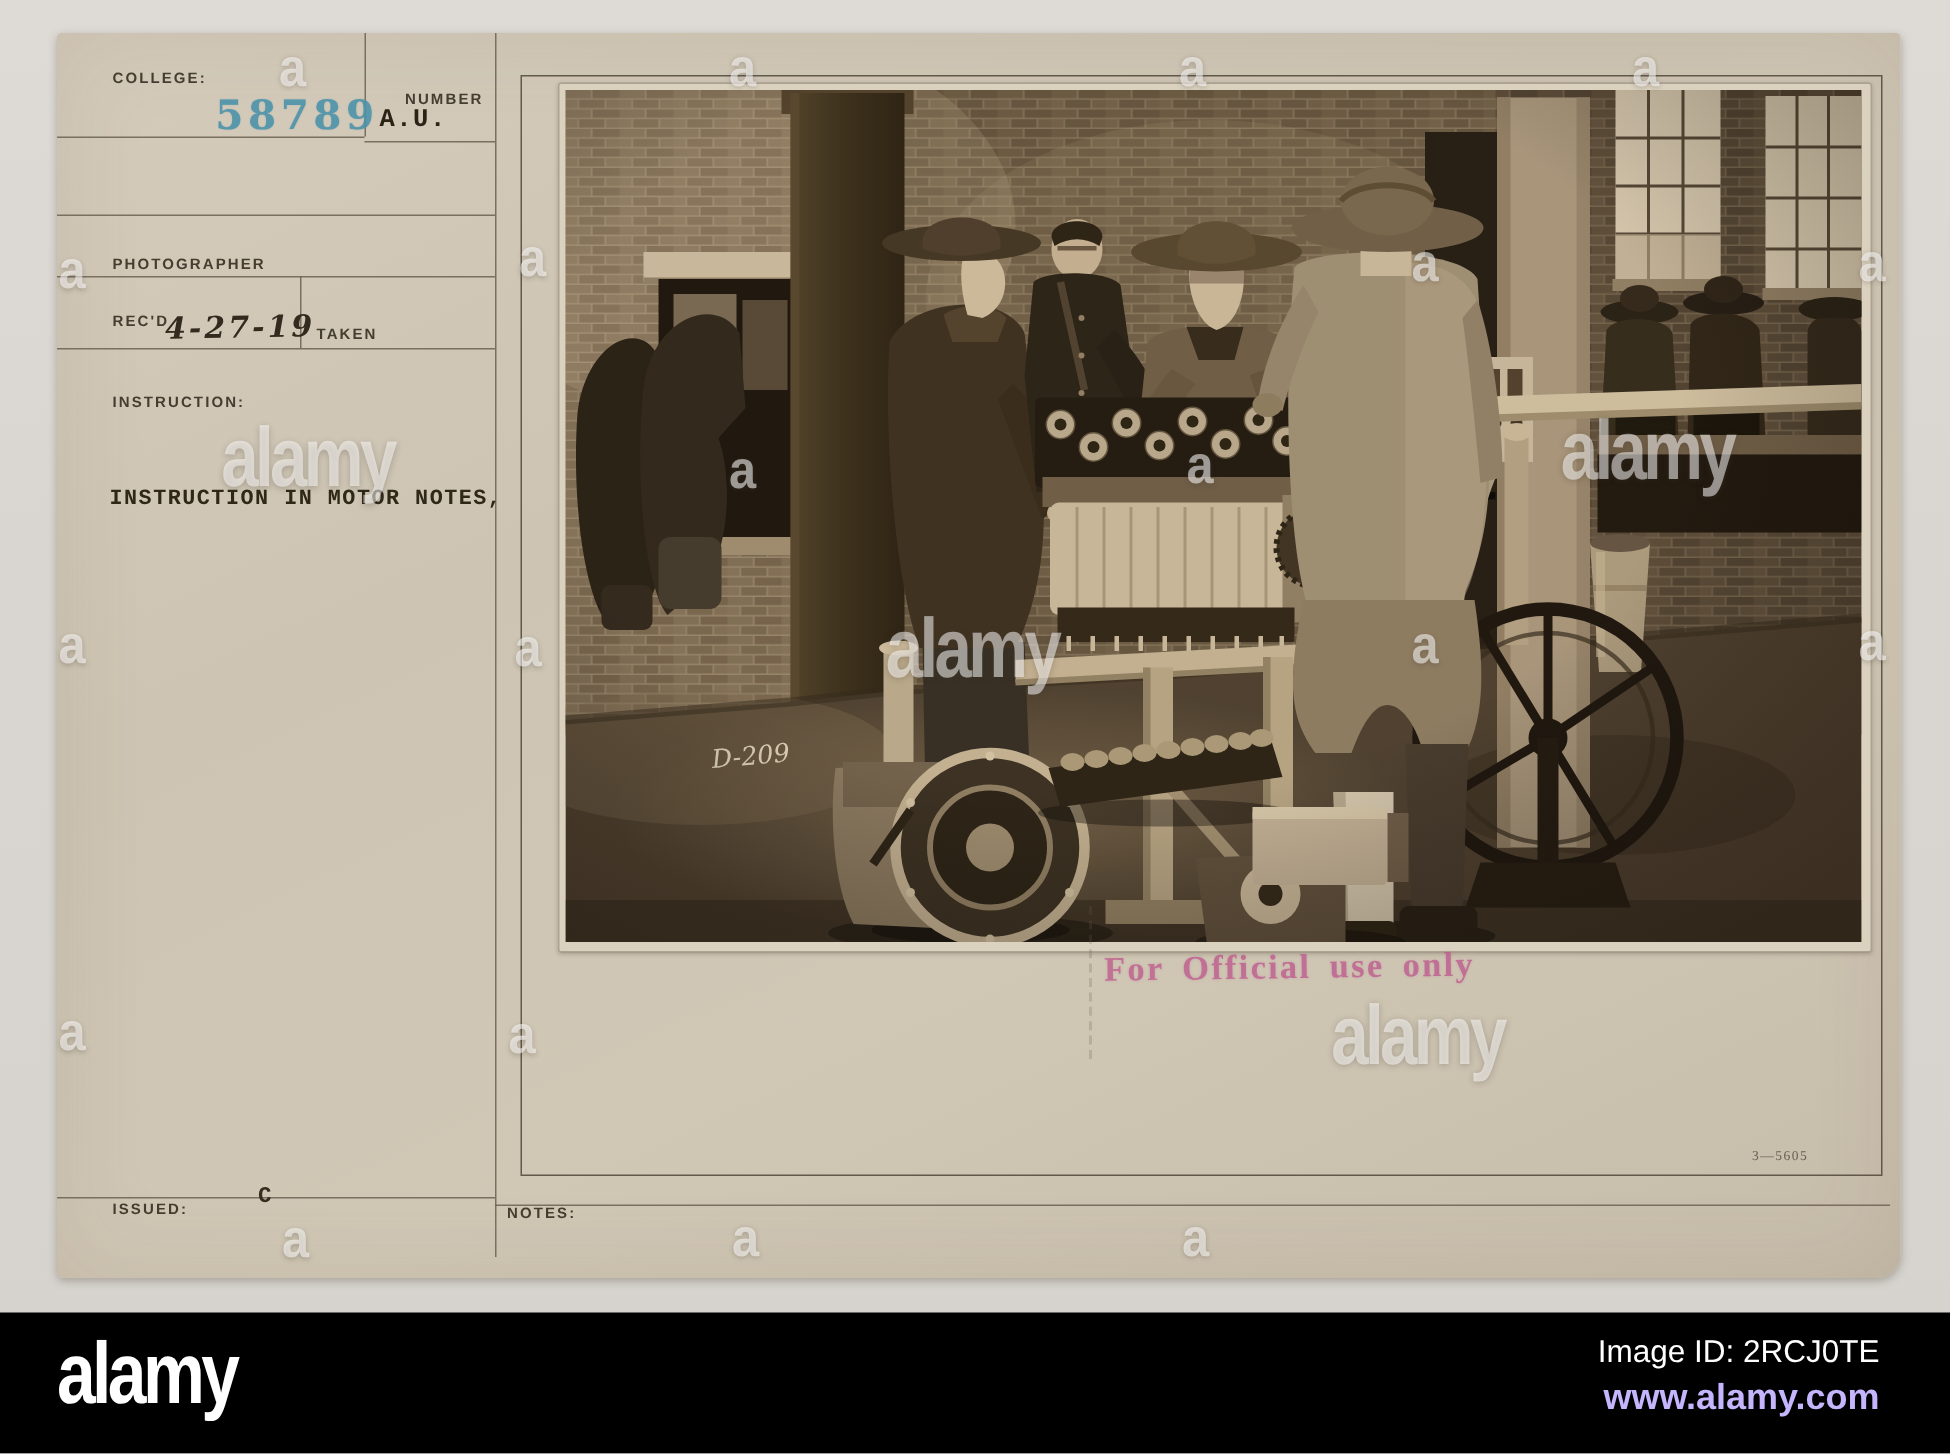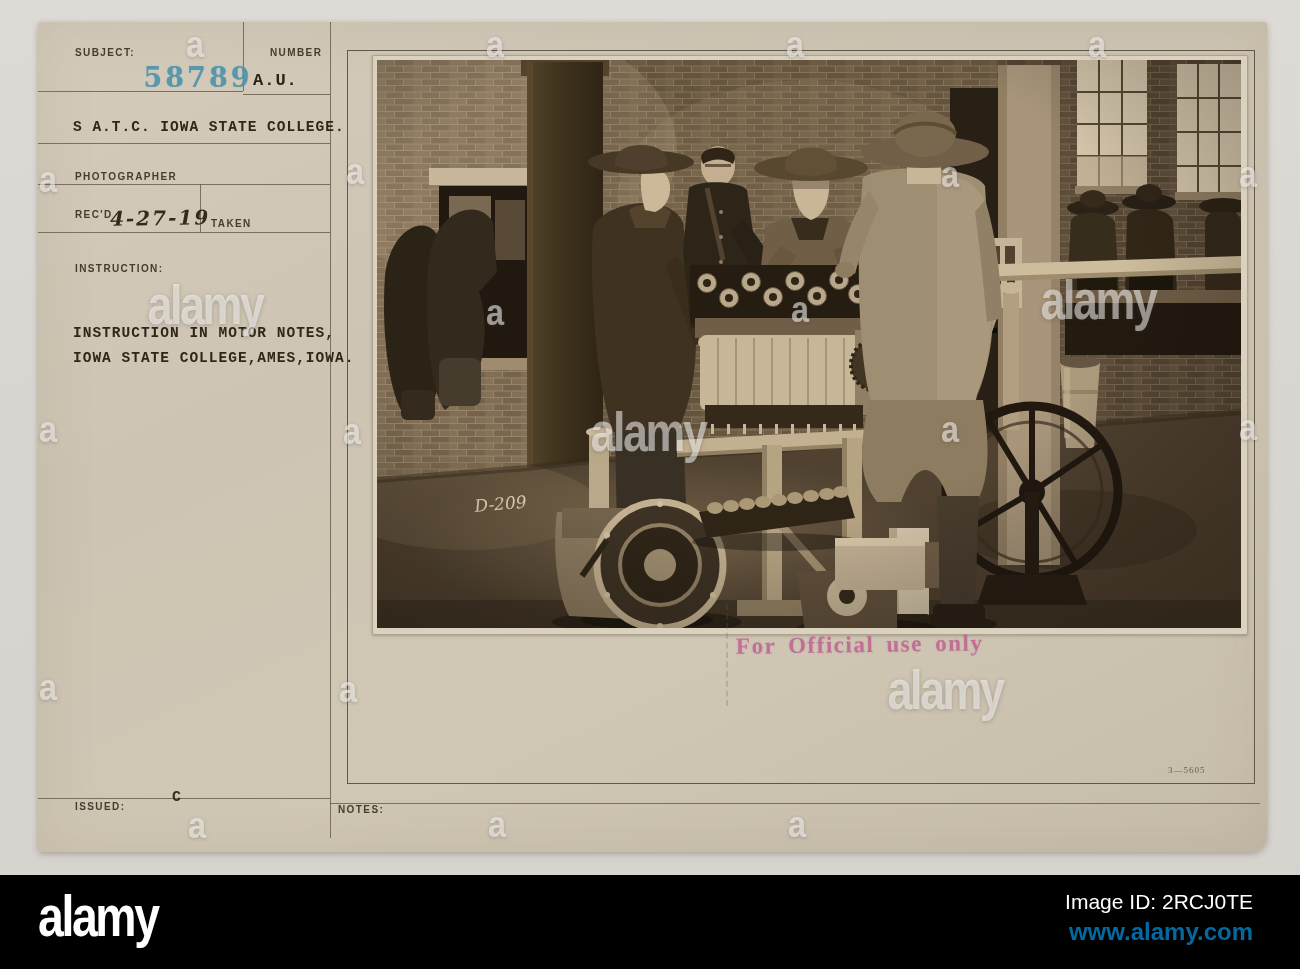--- a/index.html
+++ b/index.html
@@ -61,52 +61,50 @@
 
   
   .footer-bar{position:absolute;left:0;top:875px;width:1300px;height:94px;
         background:#000;z-index:10;}
   .footer-logo{position:absolute;left:38px;top:12px;
         font:800 58px/1 "Liberation Sans",sans-serif;color:#fff;
         letter-spacing:-3px;transform:scaleX(.8);transform-origin:left center;}
   .footer-id{position:absolute;right:47px;top:16px;
         font:400 21px/1 "Liberation Sans",sans-serif;color:#fff;text-align:right;}
   .footer-url{position:absolute;right:47px;top:45px;
-        font:700 24px/1 "Liberation Sans",sans-serif;color:#0369a1;text-align:right;}
+        font:700 24px/1 "Liberation Sans",sans-serif;color:#c4b5fd;text-align:right;}
 </style>
 </head>
 <body>
 
 <div class="scene">
 
   <div class="card">
 
     <div class="vline" style="left:205px;top:0;height:69px"></div>
     <div class="hline" style="left:0;top:69px;width:205px"></div>
     <div class="hline" style="left:205px;top:72px;width:87px"></div>
     <div class="vline" style="left:292px;top:0;height:816px"></div>
     <div class="hline" style="left:0;top:121px;width:292px"></div>
     <div class="hline" style="left:0;top:162px;width:292px"></div>
     <div class="vline" style="left:162px;top:162px;height:48px"></div>
     <div class="hline" style="left:0;top:210px;width:292px"></div>
     <div class="hline" style="left:0;top:776px;width:292px"></div>
     <div class="hline" style="left:292px;top:781px;width:930px"></div>
 
-    <div class="lbl" style="left:37px;top:26px">SUBJECT:</div>
-    <div class="lbl" style="left:232px;top:26px">NUMBER</div>
+    <div class="lbl" style="left:37px;top:26px">COLLEGE:</div>
+    <div class="lbl" style="left:232px;top:40px">NUMBER</div>
     <div class="stamp-number">58789</div>
     <div class="number-value">A.U.</div>
-    <div class="type" style="left:35px;top:96px;letter-spacing:1px">S A.T.C. IOWA STATE COLLEGE.</div>
     <div class="lbl" style="left:37px;top:150px">PHOTOGRAPHER</div>
     <div class="lbl" style="left:37px;top:188px">REC'D</div>
     <div class="handwritten">4-27-19</div>
     <div class="lbl" style="left:173px;top:197px">TAKEN</div>
     <div class="lbl" style="left:37px;top:242px">INSTRUCTION:</div>
     <div class="type" style="left:35px;top:302px;letter-spacing:1px">INSTRUCTION IN MOTOR NOTES,</div>
-    <div class="type" style="left:35px;top:327px;letter-spacing:1px">IOWA STATE COLLEGE,AMES,IOWA.</div>
     <div class="lbl" style="left:37px;top:780px">ISSUED:</div>
     <div class="issued-value">C</div>
     <div class="lbl" style="left:300px;top:783px">NOTES:</div>
     <div class="print-code">3—5605</div>
 
     <div class="note-frame"></div>
 
     <div class="photo-print">
       <svg width="864" height="568" viewBox="0 0 864 568">
         <defs>

